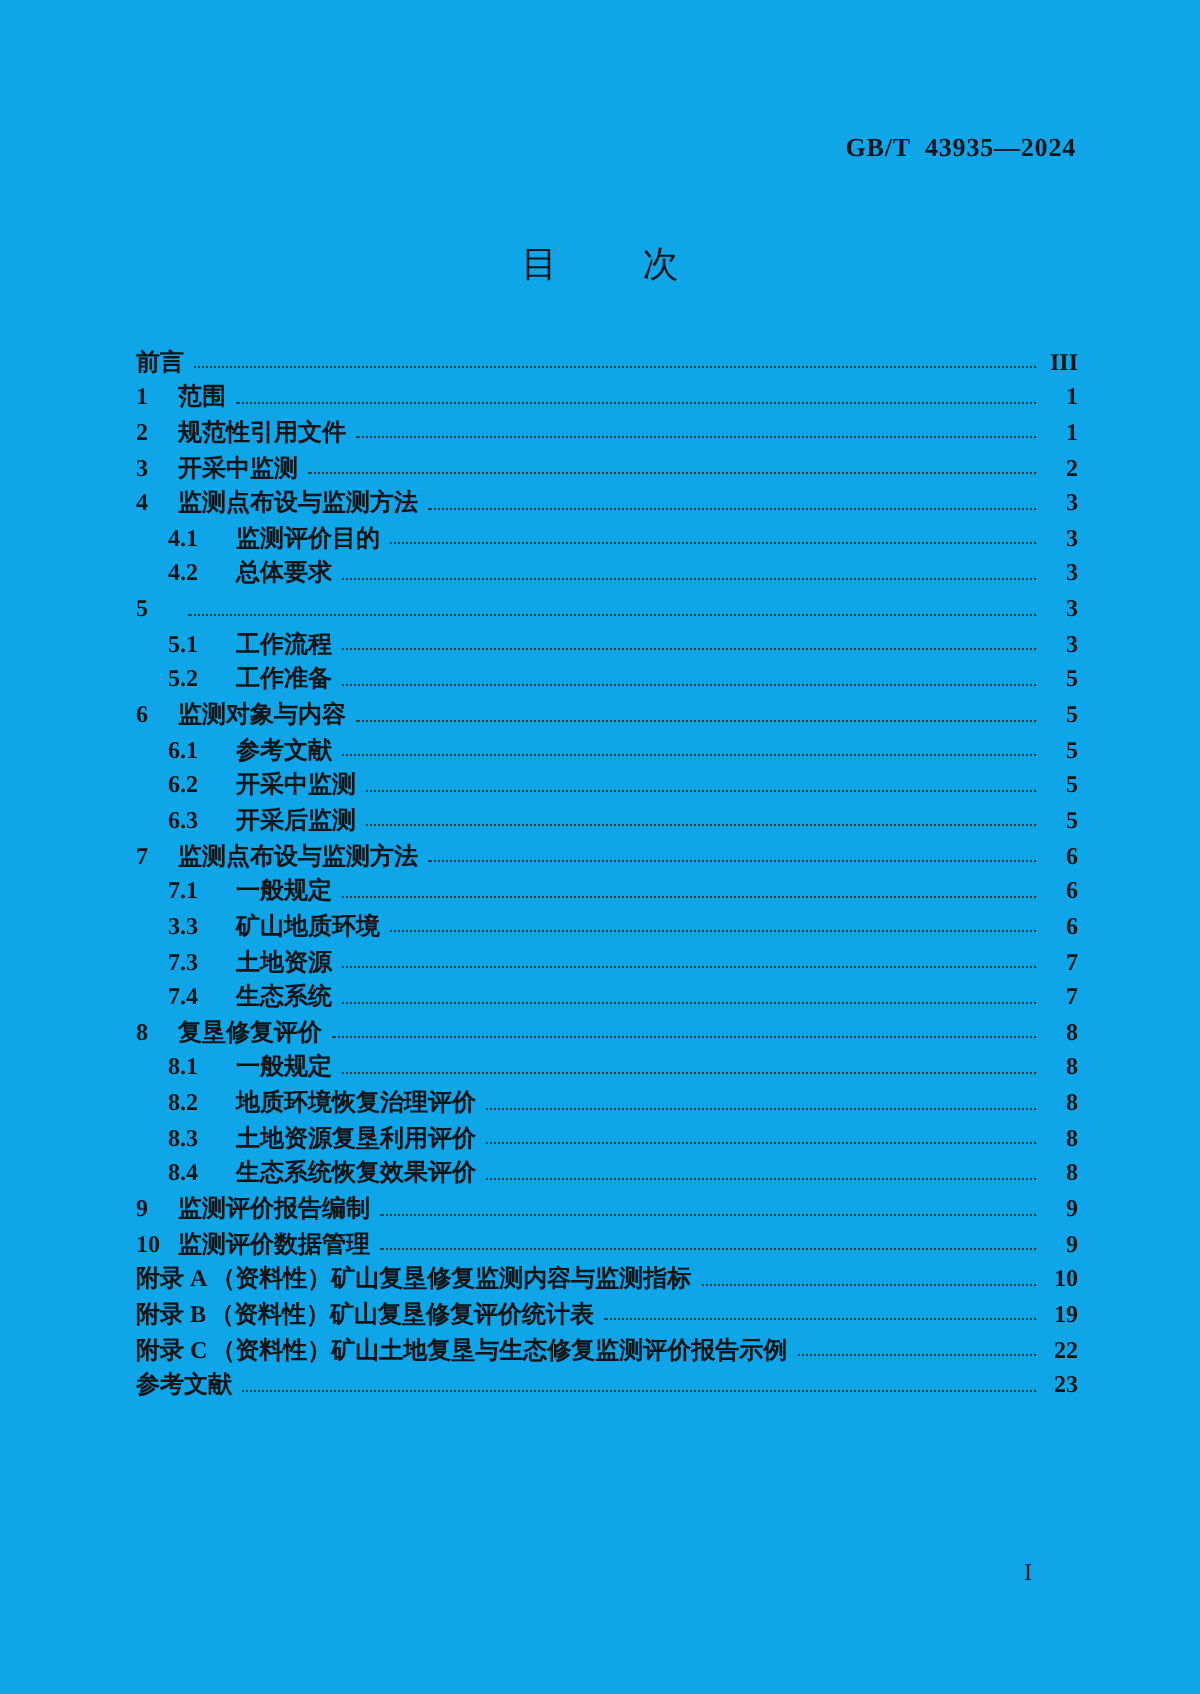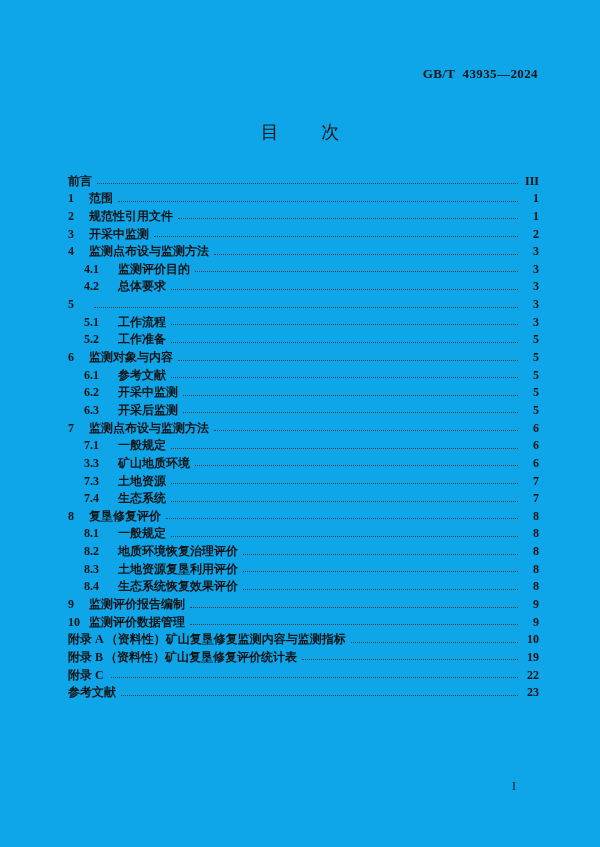--- a/index.html
+++ b/index.html
@@ -249,20 +249,21 @@
         <span class="pg">10</span>
       </div>
       <div class="toc-row lvl0">
         <span class="num">附录 B</span>
         <span class="label">（资料性）矿山复垦修复评价统计表</span>
         <span class="leader"></span>
         <span class="pg">19</span>
       </div>
       <div class="toc-row lvl0">
         <span class="num">附录 C</span>
+        <span class="label">（资料性）矿山土地复垦与生态修复监测评价报告示例</span>
         <span class="leader"></span>
         <span class="pg">22</span>
       </div>
       <div class="toc-row lvl0">
         <span class="label">参考文献</span>
         <span class="leader"></span>
         <span class="pg">23</span>
       </div>
     </div>
 

